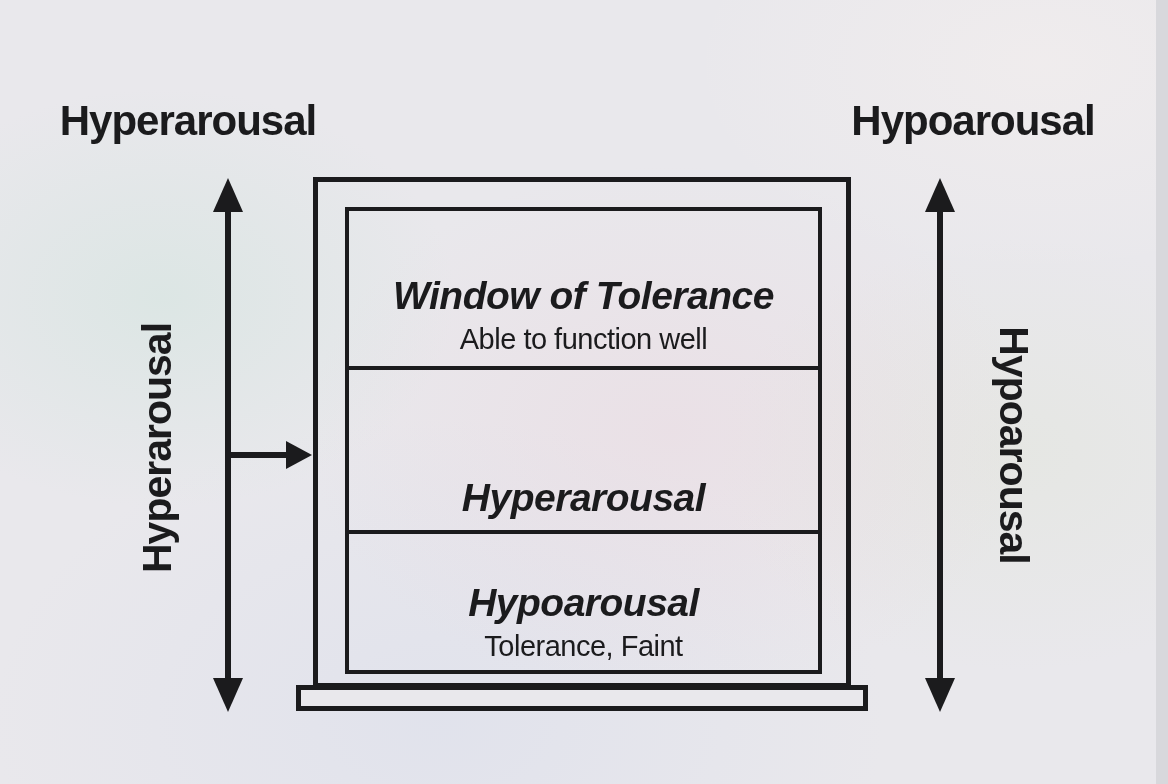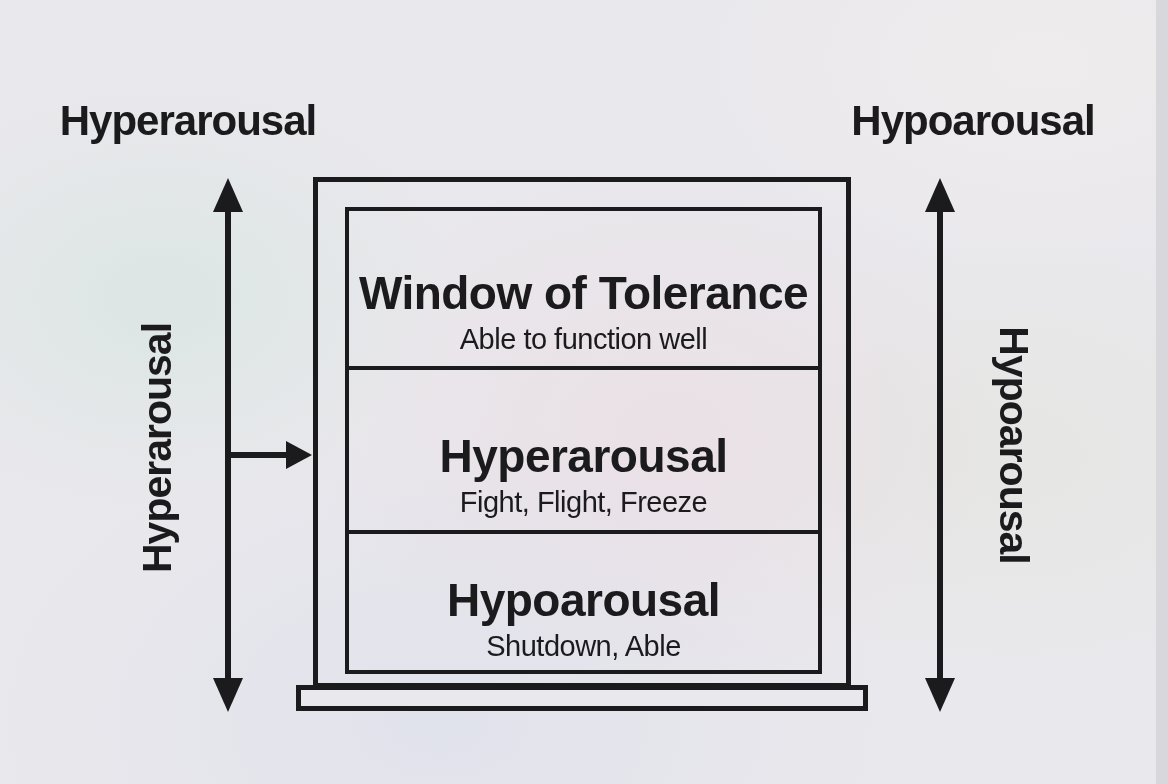--- a/index.html
+++ b/index.html
@@ -74,21 +74,21 @@
     box-sizing:border-box;
     display:flex;flex-direction:column;
   }
   .row{
     display:flex;flex-direction:column;align-items:center;justify-content:flex-end;
     gap:7px;box-sizing:border-box;text-align:center;
   }
   .row-1{height:155px;padding-bottom:10px;}
   .row-2{height:164px;border-top:4px solid var(--ink);padding-bottom:11px;}
   .row-3{flex:1;border-top:4px solid var(--ink);padding-bottom:7px;}
-  .row-title{font-size:46px;font-weight:700;letter-spacing:-0.5px;line-height:1.05;}
+  .row-title{font-size:39px;font-weight:700;letter-spacing:-0.5px;line-height:1.05;font-style:italic;}
   .row-sub{font-size:29px;font-weight:400;letter-spacing:-0.5px;line-height:1.1;}
 </style>
 </head>
 <body>
 
 <div class="canvas">
 
   <div class="abs centered heading" style="left:188px;top:121px;">Hyperarousal</div>
   <div class="abs centered heading" style="left:973px;top:121px;">Hypoarousal</div>
 
@@ -115,21 +115,20 @@
   <div class="abs outer-box"></div>
   <div class="abs sill"></div>
 
   <div class="abs inner-box">
     <div class="row row-1">
       <div class="row-title">Window of Tolerance</div>
       <div class="row-sub">Able to function well</div>
     </div>
     <div class="row row-2">
       <div class="row-title">Hyperarousal</div>
-      <div class="row-sub">Fight, Flight, Freeze</div>
     </div>
     <div class="row row-3">
       <div class="row-title">Hypoarousal</div>
-      <div class="row-sub">Shutdown, Able</div>
+      <div class="row-sub">Tolerance, Faint</div>
     </div>
   </div>
 
 </div>
 
 </body></html>

